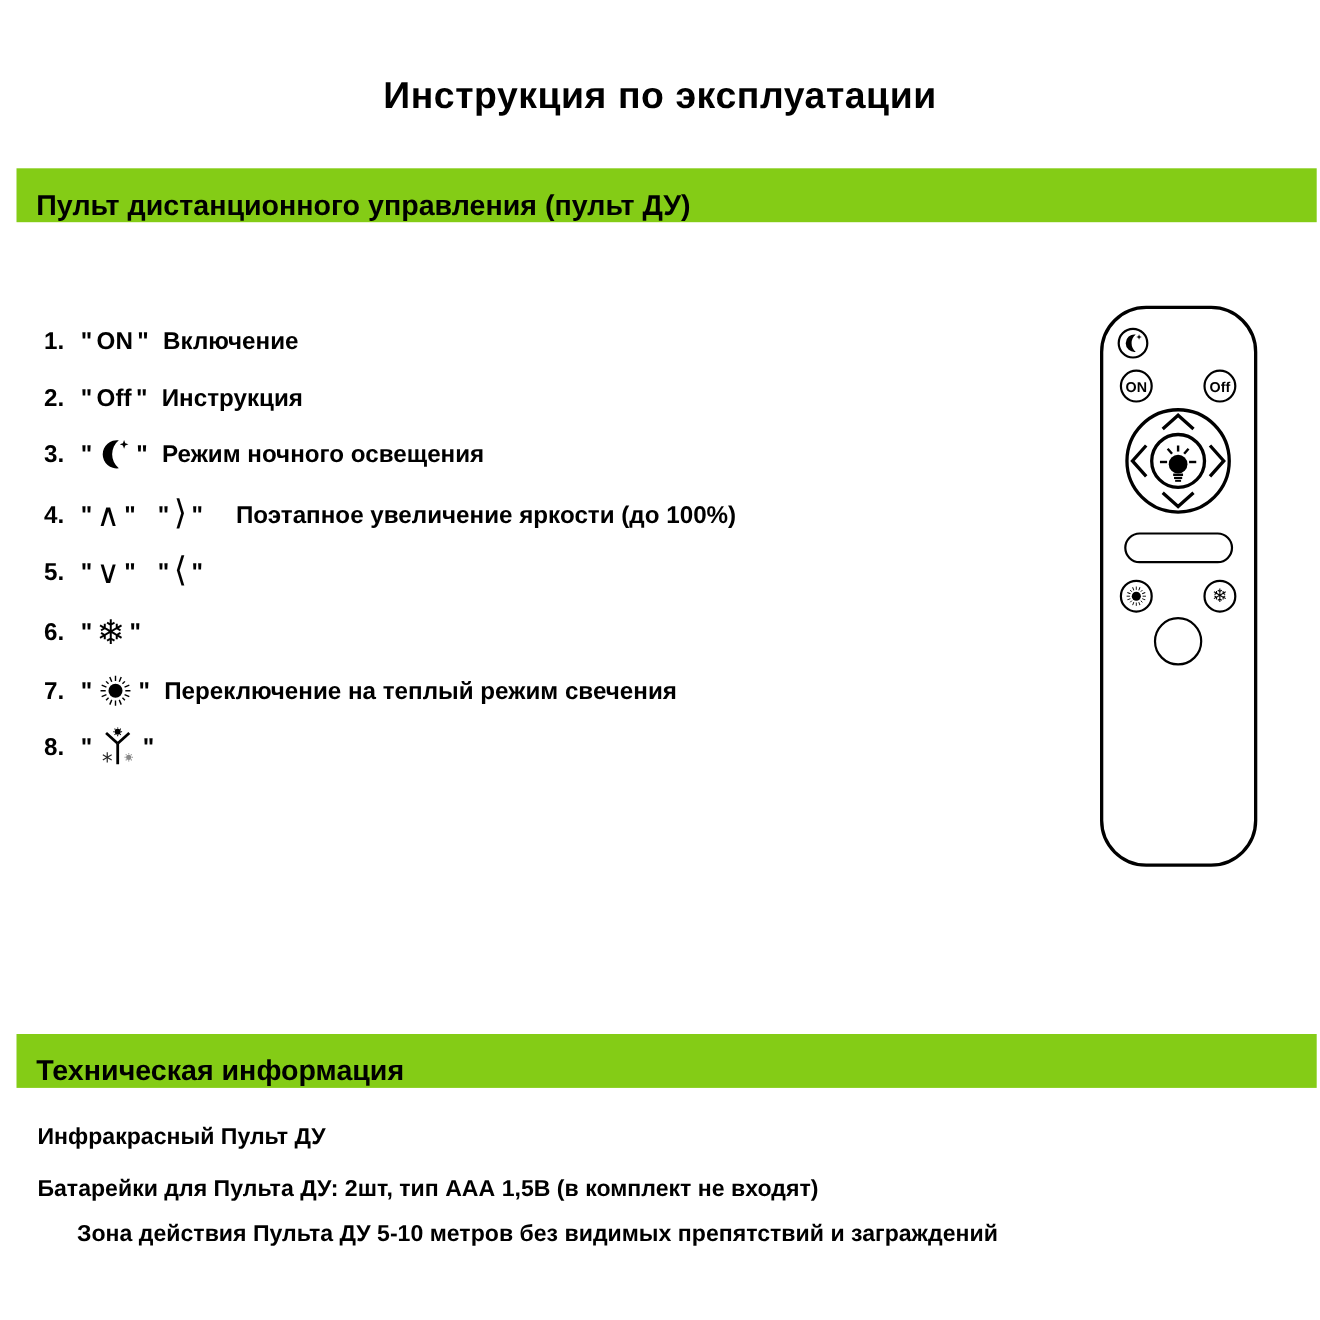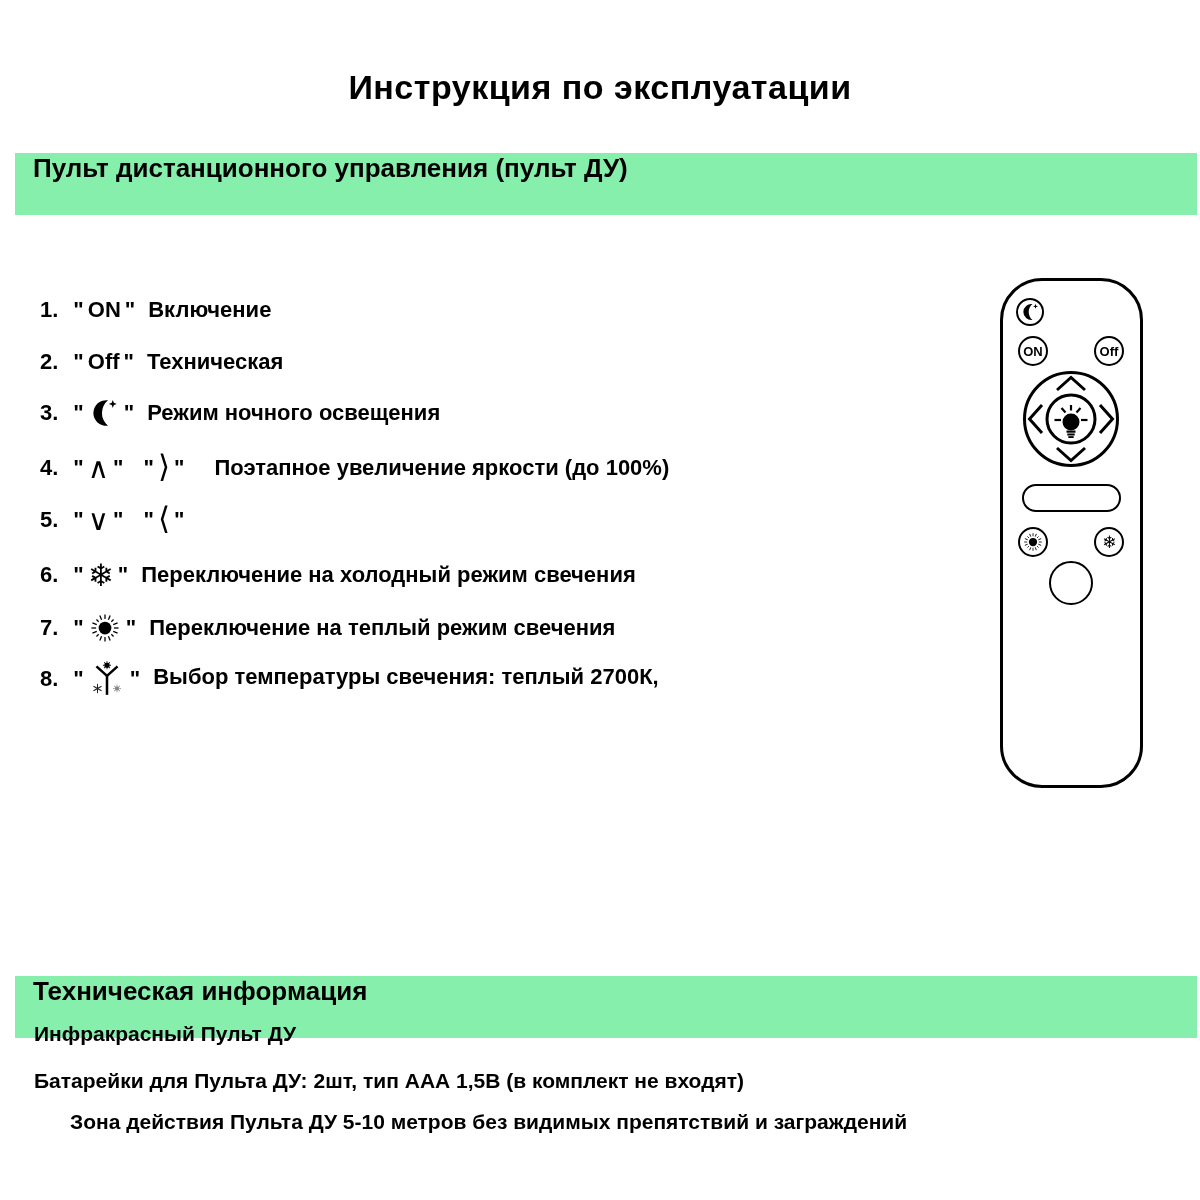--- a/index.html
+++ b/index.html
@@ -7,26 +7,26 @@
     width:1200px;height:1200px;position:relative;overflow:hidden;
     background:#ffffff;color:#000;
     font-family:"Liberation Sans","DejaVu Sans",sans-serif;
     font-weight:bold;
   }
   .title{
     position:absolute;top:68px;left:0;width:1200px;
     text-align:center;font-size:34px;letter-spacing:.5px;
   }
   .banner{
-    position:absolute;left:15px;width:1182px;height:62px;
-    background:#86efac;display:flex;align-items:flex-start;
+    position:absolute;left:15px;width:1182px;height:49px;
+    background:#84cc16;display:flex;align-items:flex-end;
     padding-left:18px;box-sizing:border-box;font-size:26px;
   }
   #banner-remote{top:153px;}
-  #banner-tech{top:976px;}
+  #banner-tech{top:940px;}
 
   .row{
     position:absolute;left:40px;height:36px;
     display:flex;align-items:center;white-space:nowrap;
     font-size:22px;
   }
   .row.two-line{align-items:flex-start;height:72px;}
   .num{margin-right:11px;}
   .q{margin:0 4px;}
   .txt{margin-left:9px;text-align:right;}
@@ -109,21 +109,21 @@
   <span>ON</span>
   <span class="q">"</span>
   <span class="txt">Включение</span>
 </div>
 
 <div class="row" style="top:344px">
   <span class="num">2.</span>
   <span class="q">"</span>
   <span>Off</span>
   <span class="q">"</span>
-  <span class="txt">Техническая</span>
+  <span class="txt">Инструкция</span>
 </div>
 
 <div class="row" style="top:395px">
   <span class="num">3.</span>
   <span class="q">"</span>
   <svg class="icon-inline" width="32" height="32" viewBox="0 0 24 24">
       <use href="#def-moon-star"></use>
     </svg>
   <span class="q">"</span>
   <span class="txt">Режим ночного освещения</span>
@@ -148,21 +148,20 @@
   <span class="q gap-left">"</span>
   <span class="chev chev-side">⟨</span>
   <span class="q">"</span>
 </div>
 
 <div class="row" style="top:557px">
   <span class="num">6.</span>
   <span class="q">"</span>
   <span class="snow-lg">❄</span>
   <span class="q">"</span>
-  <span class="txt">Переключение на холодный режим свечения</span>
 </div>
 
 <div class="row" style="top:610px">
   <span class="num">7.</span>
   <span class="q">"</span>
   <svg class="icon-inline" width="34" height="34" viewBox="0 0 32 32">
       <use href="#def-sun"></use>
     </svg>
   <span class="q">"</span>
   <span class="txt">Переключение на теплый режим свечения</span>
@@ -200,21 +199,20 @@
       <line x1="27.5" y1="23.4" x2="27.5" y2="24.4" transform="rotate(90 27.5 27)"></line>
       <line x1="27.5" y1="23.4" x2="27.5" y2="24.4" transform="rotate(135 27.5 27)"></line>
       <line x1="27.5" y1="23.4" x2="27.5" y2="24.4" transform="rotate(180 27.5 27)"></line>
       <line x1="27.5" y1="23.4" x2="27.5" y2="24.4" transform="rotate(225 27.5 27)"></line>
       <line x1="27.5" y1="23.4" x2="27.5" y2="24.4" transform="rotate(270 27.5 27)"></line>
       <line x1="27.5" y1="23.4" x2="27.5" y2="24.4" transform="rotate(315 27.5 27)"></line>
     </g>
   </svg>
   <span class="q" style="margin-top:6px">"</span>
   <span class="lines">
-    <span style="display:block">Выбор температуры свечения: теплый 2700К,</span>
   </span>
 </div>
 
 <div class="remote">
   <div class="rc-circle rc-moon">
     <svg width="20" height="20" viewBox="0 0 24 24">
         <use href="#def-moon-star"></use>
       </svg>
   </div>
   <div class="rc-circle rc-on">

